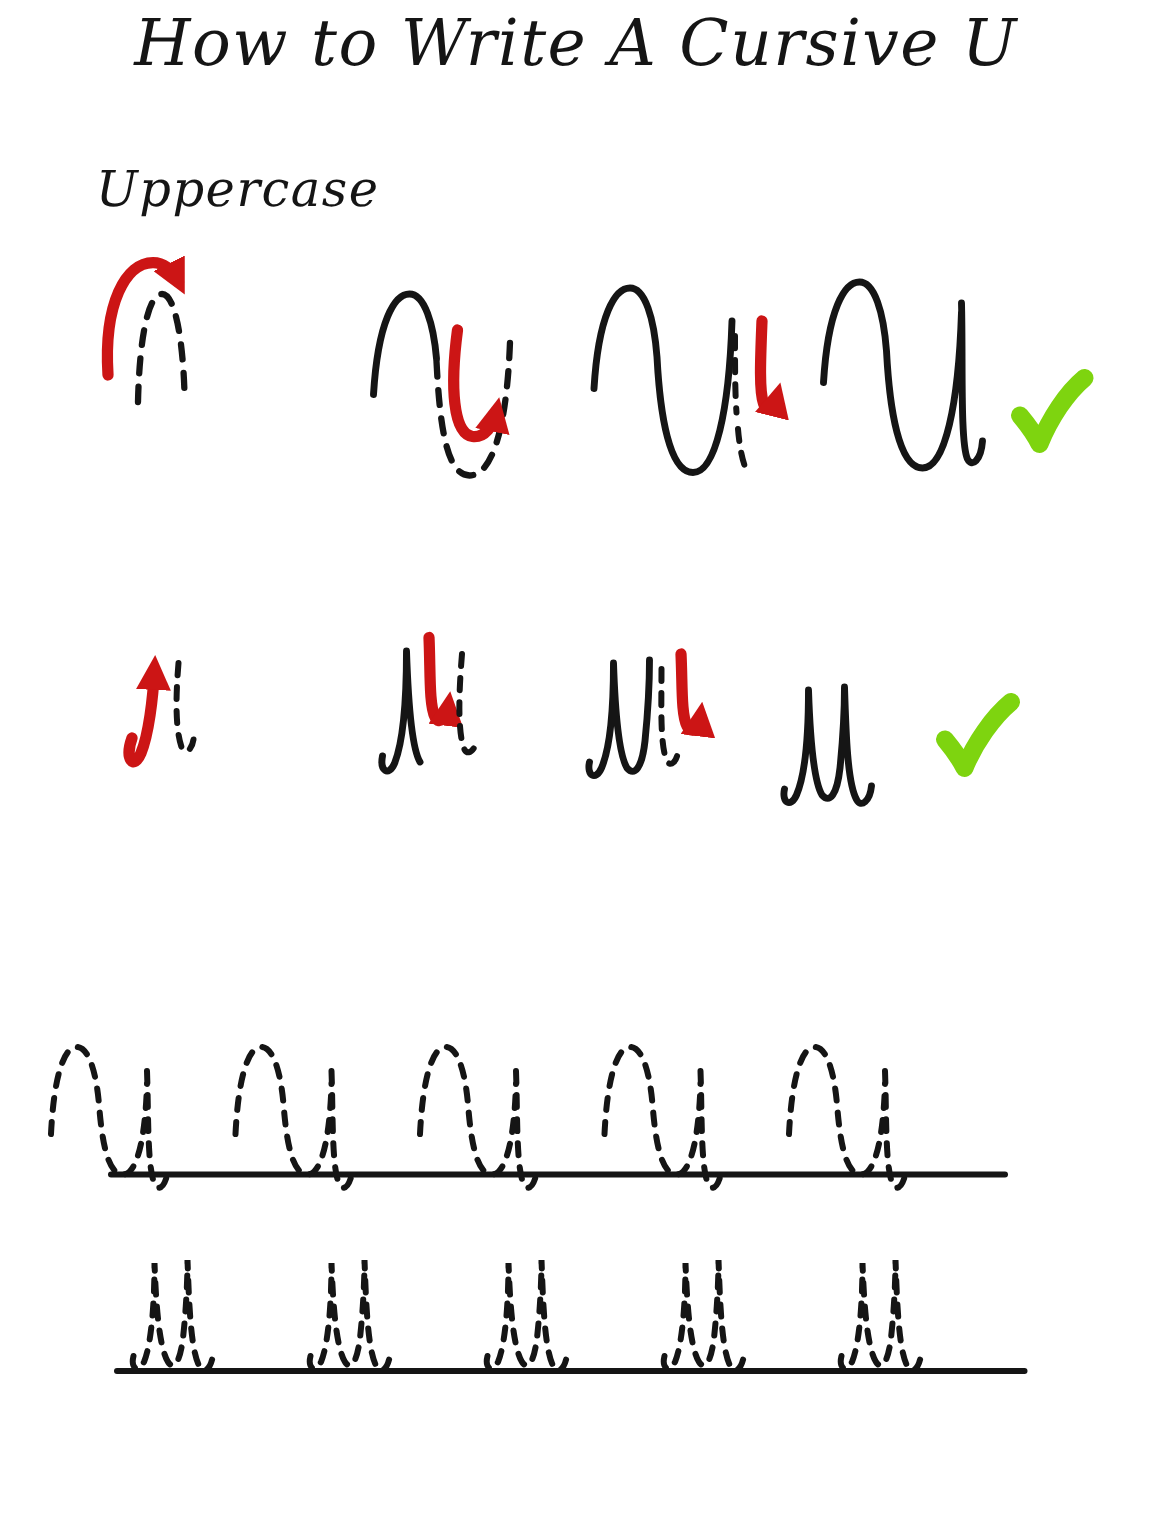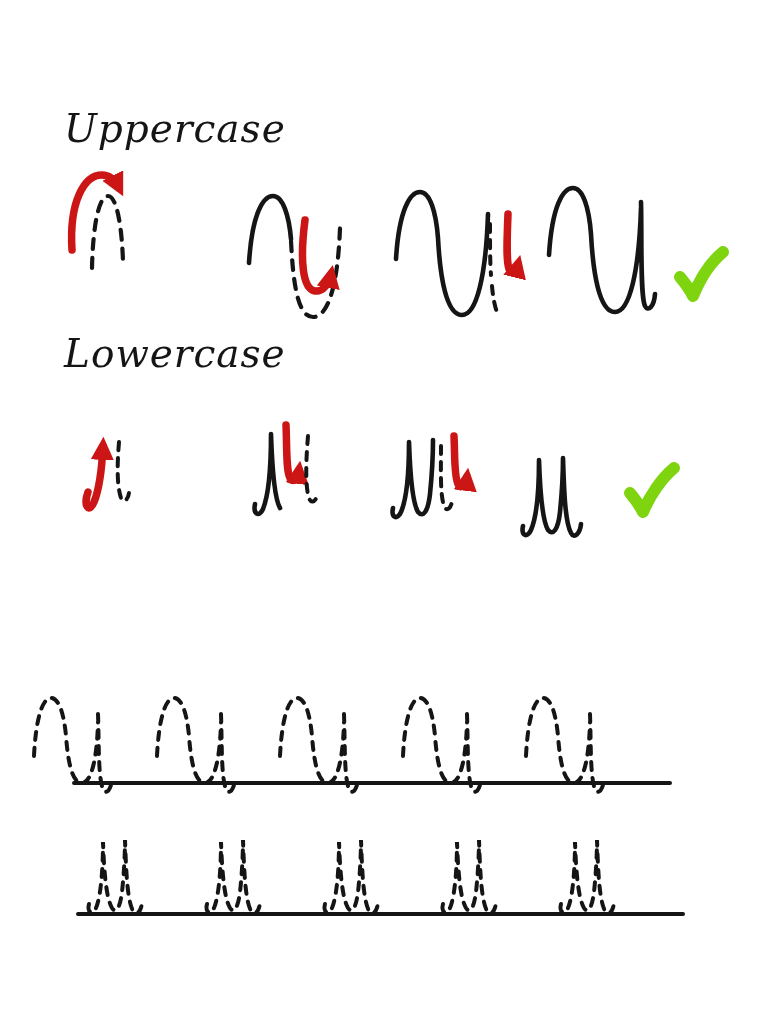--- a/index.html
+++ b/index.html
@@ -6,39 +6,40 @@
   .page{
     position:relative;width:768px;height:1024px;background:var(--bg,#fff);
     overflow:hidden;font-family:"DejaVu Serif","Liberation Serif",serif;
   }
   .page-title{
     position:absolute;left:0;top:4px;width:768px;text-align:center;
     font-style:italic;font-weight:500;font-size:43px;color:var(--ink,#151515);
     letter-spacing:1px;margin:0;
   }
   .section-label{
-    position:absolute;font-style:italic;font-weight:500;font-size:39px;
+    position:absolute;font-style:italic;font-weight:500;font-size:33px;
     color:var(--ink,#151515);margin:0;letter-spacing:1px;
   }
   .lbl-upper{left:64px;top:106px;}
   .lbl-lower{left:64px;top:331px;}
   .lbl-practice{left:64px;top:601px;}
   svg{position:absolute;overflow:visible;}
   .ink-solid{fill:none;stroke:var(--ink,#151515);stroke-width:4.6;stroke-linecap:round;stroke-linejoin:round;}
   .ink-dash{fill:none;stroke:var(--ink,#151515);stroke-width:4.2;stroke-linecap:round;stroke-dasharray:10 9;}
   .ink-dash2{fill:none;stroke:var(--ink,#151515);stroke-width:4.0;stroke-linecap:round;stroke-dasharray:8 8;}
   .red-arrow{fill:none;stroke:var(--red,#cc1515);stroke-width:7.5;stroke-linecap:round;}
   .check{fill:none;stroke:var(--green,#7ed40f);stroke-width:12;stroke-linecap:round;stroke-linejoin:round;}
   .baseline{fill:none;stroke:var(--ink,#151515);stroke-width:4;stroke-linecap:round;}
 </style>
 </head>
 <body>
 
 <div class="page">
 
+  <h1 class="page-title">How to Write A Cursive U</h1>
 
   <h2 class="section-label lbl-upper">Uppercase</h2>
 
   <svg style="left:60px;top:148px;" width="102" height="128" viewBox="0 0 102 128">
     <defs>
       <marker id="ahU1" viewBox="0 0 10 10" refX="6" refY="5" markerWidth="3.1" markerHeight="3.1" orient="auto">
         <path d="M0 0 L10 5 L0 10 z" style="fill:var(--red,#cc1515)"></path>
       </marker>
     </defs>
     <path class="ink-dash" d="M32 120 C33 76 39 48 48 48 C57 48 62 80 63 114"></path>
@@ -68,21 +69,20 @@
   </svg>
 
   <svg style="left:543px;top:178px;" width="136" height="162" viewBox="0 0 136 162">
     <path class="ink-solid" d="M6 77 C9 28 20 10 30 10 C40 10 46 30 48 56 C50 94 56 134 72 134 C87 134 96 92 98 30 M98 24 C99 62 97 117 102 128 C105 134 111 129 112 116"></path>
   </svg>
 
   <svg style="left:671px;top:243px;" width="60" height="64" viewBox="0 0 60 64">
     <path class="check" d="M9 34 C14 40 19 47 22 53 C29 36 40 19 52 9"></path>
   </svg>
 
-  <h2 class="section-label lbl-lower">Lowercase</h2>
 
   <svg style="left:76px;top:426px;" width="64" height="110" viewBox="0 0 64 110">
     <defs>
       <marker id="ahL1" viewBox="0 0 10 10" refX="6" refY="5" markerWidth="3.1" markerHeight="3.1" orient="auto">
         <path d="M0 0 L10 5 L0 10 z" style="fill:var(--red,#cc1515)"></path>
       </marker>
     </defs>
     <path class="red-arrow" marker-end="url(#ahL1)" d="M12 66 C7 80 13 88 18 76 C23 64 26 40 27 20"></path>
     <path class="ink-dash2" d="M43 16 C41 40 41 60 45 72 C47 78 52 74 53 67"></path>
   </svg>

